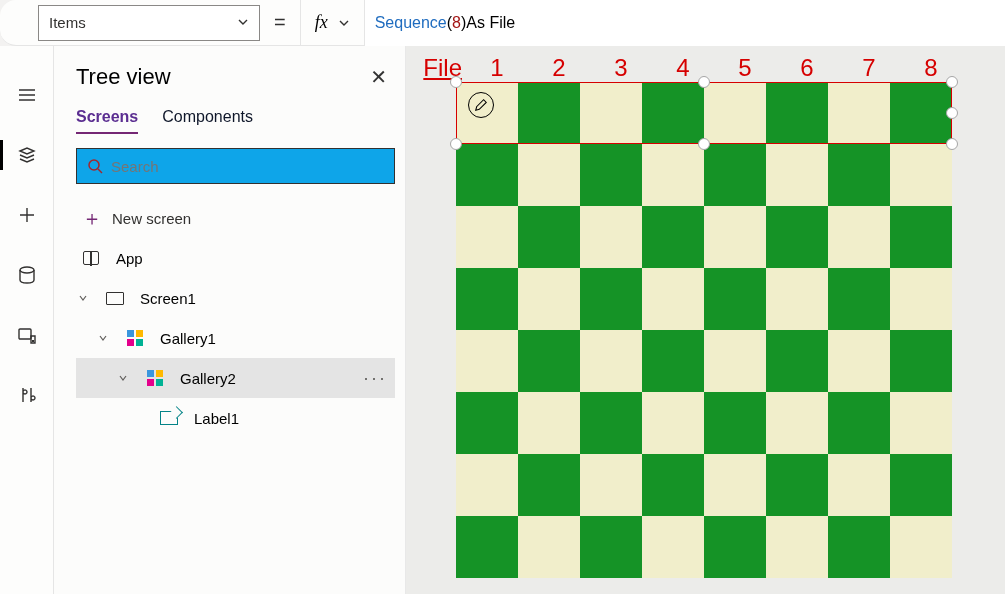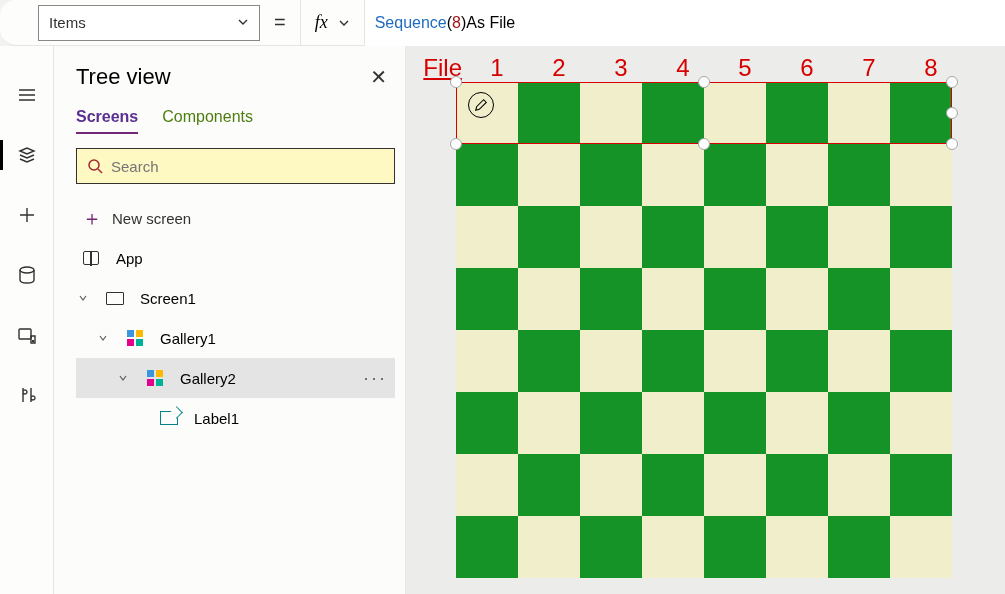--- a/index.html
+++ b/index.html
@@ -22,23 +22,23 @@
   .rail-btn { width:54px; height:38px; display:flex; align-items:center; justify-content:center; cursor:pointer; color:#323130; position:relative; }
   .rail-btn.active::before { content:""; position:absolute; left:0; top:4px; bottom:4px; width:3px; background:#000; }
   .rail svg { width:20px; height:20px; stroke:#323130; fill:none; stroke-width:1.4; }
 
   
   .tree { position:absolute; top:46px; left:54px; width:352px; height:548px; background:#fcfcfb; border-right:1px solid #e8e8e8; padding:18px 10px 0 22px; }
   .tree-header { display:flex; align-items:center; justify-content:space-between; padding-right:8px; }
   .tree-title { font-size:22px; font-weight:400; }
   .close-x { font-size:20px; cursor:pointer; color:#333; }
   .tabs { display:flex; gap:24px; margin-top:18px; font-size:16px; }
-  .tab { padding-bottom:6px; cursor:pointer; color:#4d7c0f; }
+  .tab { padding-bottom:6px; cursor:pointer; color:#0f172a; }
   .tab.active { color:#5b2e91; border-bottom:2px solid #742774; font-weight:600; }
-  .search { margin-top:14px; height:36px; border:1px solid #323130; display:flex; align-items:center; padding:0 10px; gap:8px; background:#fef9c3; }
+  .search { margin-top:14px; height:36px; border:1px solid #323130; display:flex; align-items:center; padding:0 10px; gap:8px; background:#0ea5e9; }
   .search input { border:none; outline:none; font-size:15px; flex:1; background:transparent; }
   .newscreen { margin-top:14px; height:40px; display:flex; align-items:center; gap:10px; padding-left:6px; cursor:pointer; font-size:15px; color:#323130; }
   .newscreen .plus { color:#742774; font-size:20px; font-weight:300; }
   .node { height:40px; display:flex; align-items:center; gap:16px; font-size:15px; cursor:pointer; padding-right:8px; }
   .node.selected { background:#e4e4e4; }
   .chev-sm { display:inline-flex; width:14px; justify-content:center; color:#605e5c; }
   .node-label { flex:1; }
   .more { letter-spacing:2px; font-size:18px; color:#605e5c; }
   .indent-0 { padding-left:6px; }
   .indent-1 { padding-left:0px; }

